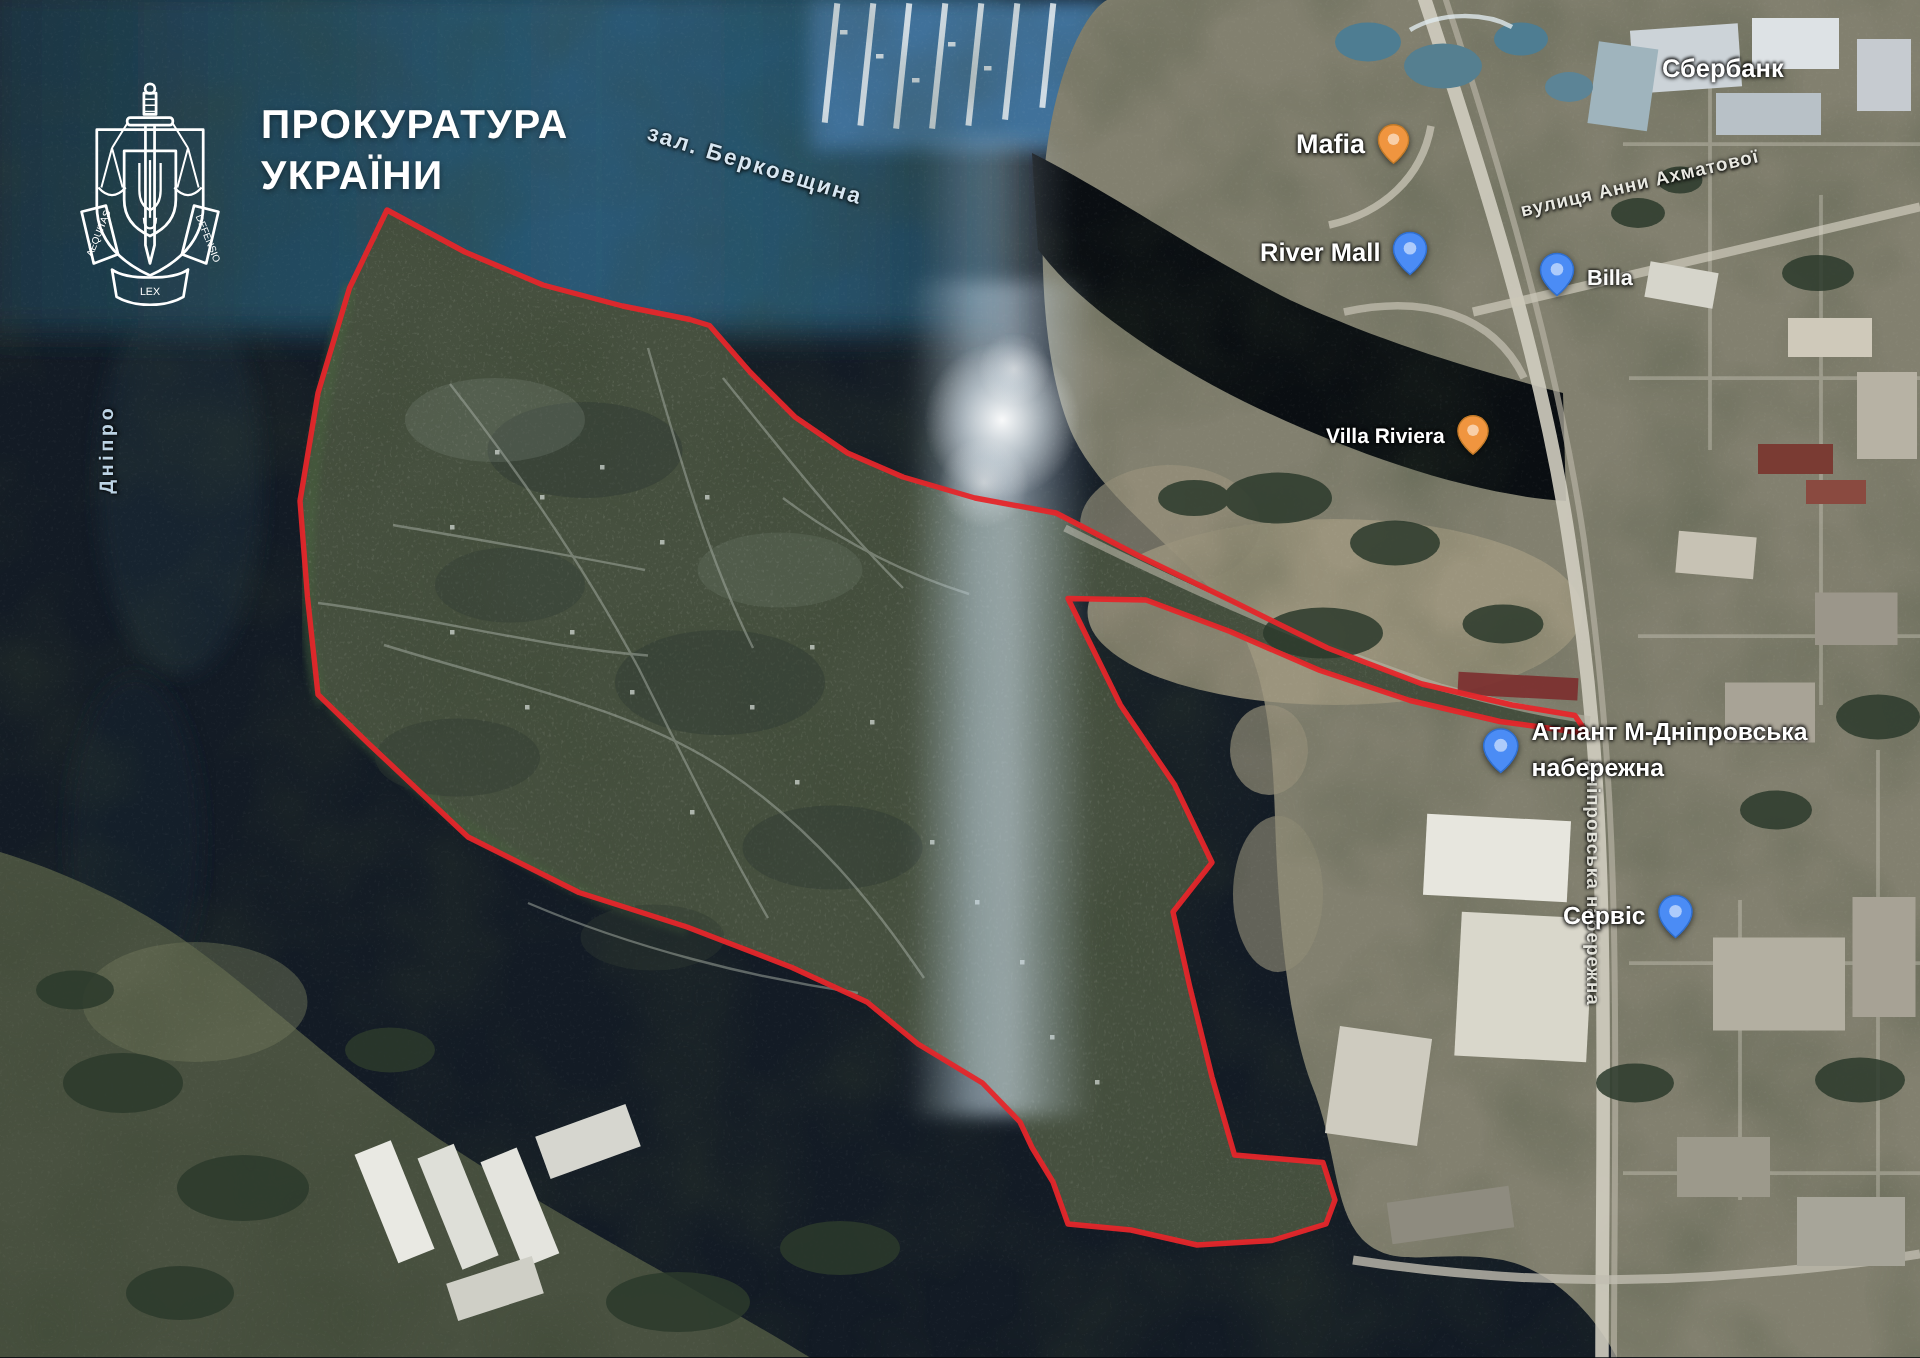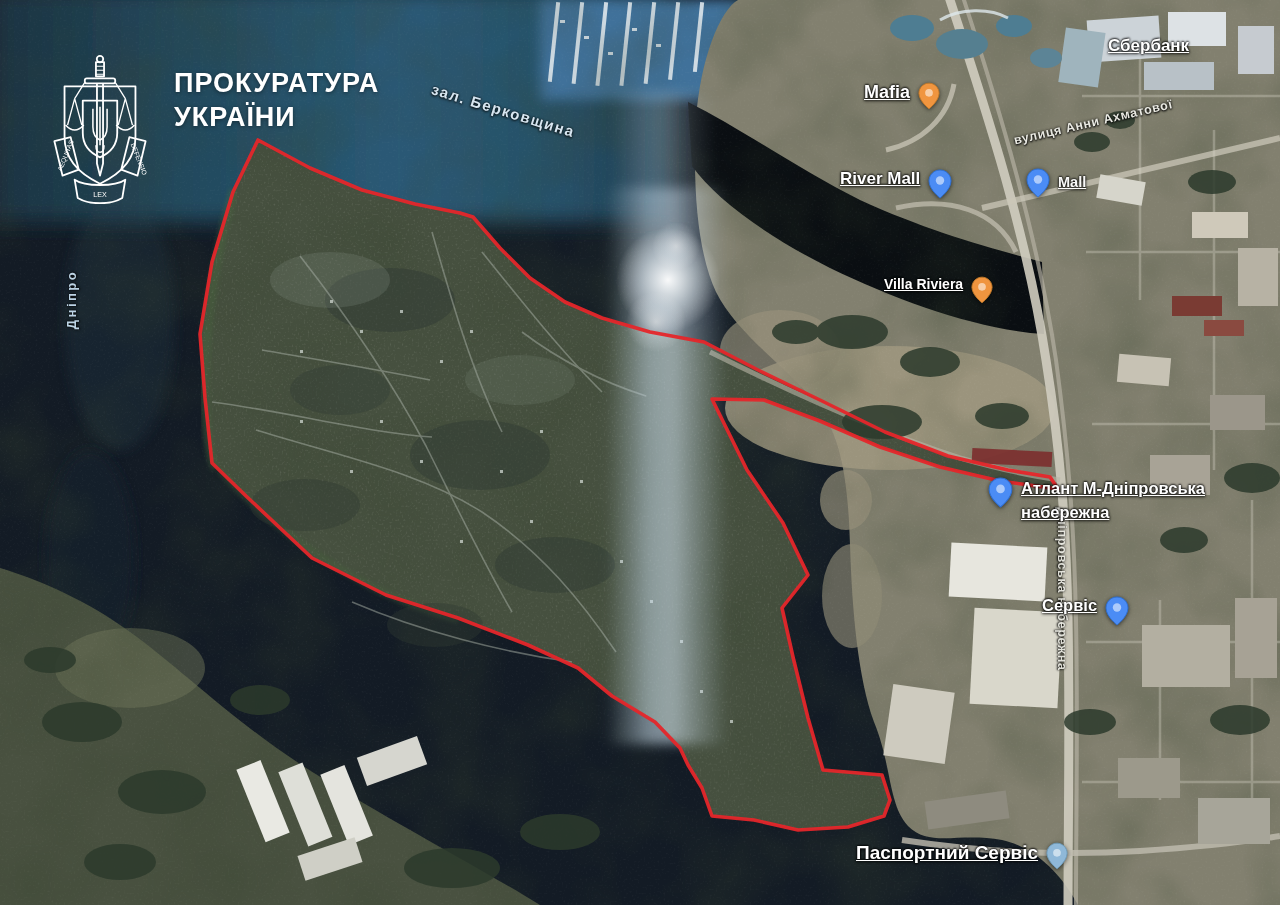--- a/index.html
+++ b/index.html
@@ -1,20 +1,20 @@
 <!DOCTYPE html>
 <html style="--pin-orange: #f0953f; --pin-blue: #4b8cf5; --pin-pale-blue: #8fb8d8; --label-text: #ffffff; --boundary-red: #e5262a;"><head>
 <meta charset="utf-8">
 <style>
   html,body{margin:0;padding:0;background:#000;}
   #shot{position:relative;width:1280px;height:905px;overflow:hidden;background:#131b25;
         font-family:"Liberation Sans",sans-serif;}
   #basemap{position:absolute;left:0;top:0;}
   
-  .poi{position:absolute;display:flex;align-items:flex-start;gap:8px;color:var(--label-text,#fff);font-weight:700;text-decoration:underline;}
+  .poi{position:absolute;display:flex;align-items:center;gap:8px;color:var(--label-text,#fff);font-weight:700;}
   .poi-text{text-shadow:0 1px 3px rgba(0,0,0,.95),0 0 2px rgba(0,0,0,.9),0 -1px 2px rgba(0,0,0,.6);
             white-space:nowrap;}
   .t18{font-size:18px;} .t17{font-size:17px;} .t16{font-size:16.5px;} .t19{font-size:19px;} .t14{font-size:14.5px;font-weight:600;opacity:.95;}
   .atlant .poi-text{white-space:normal;width:214px;line-height:1.45;}
   .street{position:absolute;color:#e9e9e2;font-size:12.5px;font-weight:600;letter-spacing:.7px;
           text-shadow:0 1px 2px #000,0 0 3px #000;white-space:nowrap;text-align:center;}
   .water-label{position:absolute;color:#d7e6f1;font-weight:600;
           text-shadow:0 1px 3px rgba(0,0,0,.9),0 0 2px rgba(0,0,0,.8);white-space:nowrap;}
   
   .pin{flex:0 0 auto;filter:drop-shadow(0 1px 2px rgba(0,0,0,.6));}
@@ -269,38 +269,38 @@
   <div class="street" style="left:912px;top:582px;width:300px;transform:rotate(90deg);opacity:.9;">Дніпровська набережна</div>
 
   <div class="poi" style="left:864px;top:82px;">
     <span class="poi-text t18">Mafia</span>
     <svg class="pin" width="22" height="28" viewBox="0 0 24 30">
       <path class="pin-body orange" d="M12,1 C5.9,1 1,5.9 1,12 C1,20.5 12,29 12,29 C12,29 23,20.5 23,12 C23,5.9 18.1,1 12,1 Z"></path>
         <circle class="pin-dot" cx="12" cy="11.5" r="4.2"></circle>
       </svg>
   </div>
 
-  <div class="poi" style="left:840px;top:169px;">
+  <div class="poi" style="left:840px;top:154px;">
     <span class="poi-text t17">River Mall</span>
     <svg class="pin" width="24" height="30" viewBox="0 0 24 30">
       <path class="pin-body blue" d="M12,1 C5.9,1 1,5.9 1,12 C1,20.5 12,29 12,29 C12,29 23,20.5 23,12 C23,5.9 18.1,1 12,1 Z"></path>
         <circle class="pin-dot" cx="12" cy="11.5" r="4.2"></circle>
       </svg>
   </div>
 
   <div class="poi" style="left:1108px;top:36px;">
     <span class="poi-text t17">Сбербанк</span>
   </div>
 
   <div class="poi" style="left:1026px;top:168px;">
     <svg class="pin" width="24" height="30" viewBox="0 0 24 30">
       <path class="pin-body blue" d="M12,1 C5.9,1 1,5.9 1,12 C1,20.5 12,29 12,29 C12,29 23,20.5 23,12 C23,5.9 18.1,1 12,1 Z"></path>
         <circle class="pin-dot" cx="12" cy="11.5" r="4.2"></circle>
       </svg>
-    <span class="poi-text t14" style="margin-top:6px;">Mall</span>
+    <span class="poi-text t14" style="margin-top:6px;">Billa</span>
   </div>
 
   <div class="poi" style="left:884px;top:276px;">
     <span class="poi-text" style="font-size:14px;">Villa Riviera</span>
     <svg class="pin" width="22" height="28" viewBox="0 0 24 30">
       <path class="pin-body orange" d="M12,1 C5.9,1 1,5.9 1,12 C1,20.5 12,29 12,29 C12,29 23,20.5 23,12 C23,5.9 18.1,1 12,1 Z"></path>
         <circle class="pin-dot" cx="12" cy="11.5" r="4.2"></circle>
       </svg>
   </div>
 
@@ -313,27 +313,20 @@
   </div>
 
   <div class="poi" style="left:1042px;top:596px;">
     <span class="poi-text t16">Сервіс</span>
     <svg class="pin" width="24" height="30" viewBox="0 0 24 30">
       <path class="pin-body blue" d="M12,1 C5.9,1 1,5.9 1,12 C1,20.5 12,29 12,29 C12,29 23,20.5 23,12 C23,5.9 18.1,1 12,1 Z"></path>
         <circle class="pin-dot" cx="12" cy="11.5" r="4.2"></circle>
       </svg>
   </div>
 
-  <div class="poi" style="left:856px;top:842px;">
-    <span class="poi-text t19">Паспортний Сервіс</span>
-    <svg class="pin" width="22" height="28" viewBox="0 0 24 30">
-      <path class="pin-body pale" d="M12,1 C5.9,1 1,5.9 1,12 C1,20.5 12,29 12,29 C12,29 23,20.5 23,12 C23,5.9 18.1,1 12,1 Z"></path>
-        <circle class="pin-dot" cx="12" cy="11.5" r="4.2"></circle>
-      </svg>
-  </div>
 
   <div id="watermark">
     <svg width="112" height="152" viewBox="0 0 110 150" fill="none" stroke="#ffffff" stroke-width="1.8" stroke-linejoin="round">
       <circle cx="55" cy="7" r="3.2"></circle>
       <rect x="51" y="10" width="8" height="14"></rect>
       <path d="M51,14 h8 M51,18 h8 M51,22 h8" stroke-width="1"></path>
       <rect x="40" y="26" width="30" height="5" rx="2"></rect>
       <path d="M52,31 L52,110 L55,122 L58,110 L58,31"></path>
       <path d="M20,34 H90 V84 C90,108 72,122 55,130 C38,122 20,108 20,84 Z"></path>
       <path d="M38,48 H72 V80 C72,93 64,100 55,104 C46,100 38,93 38,80 Z"></path>

